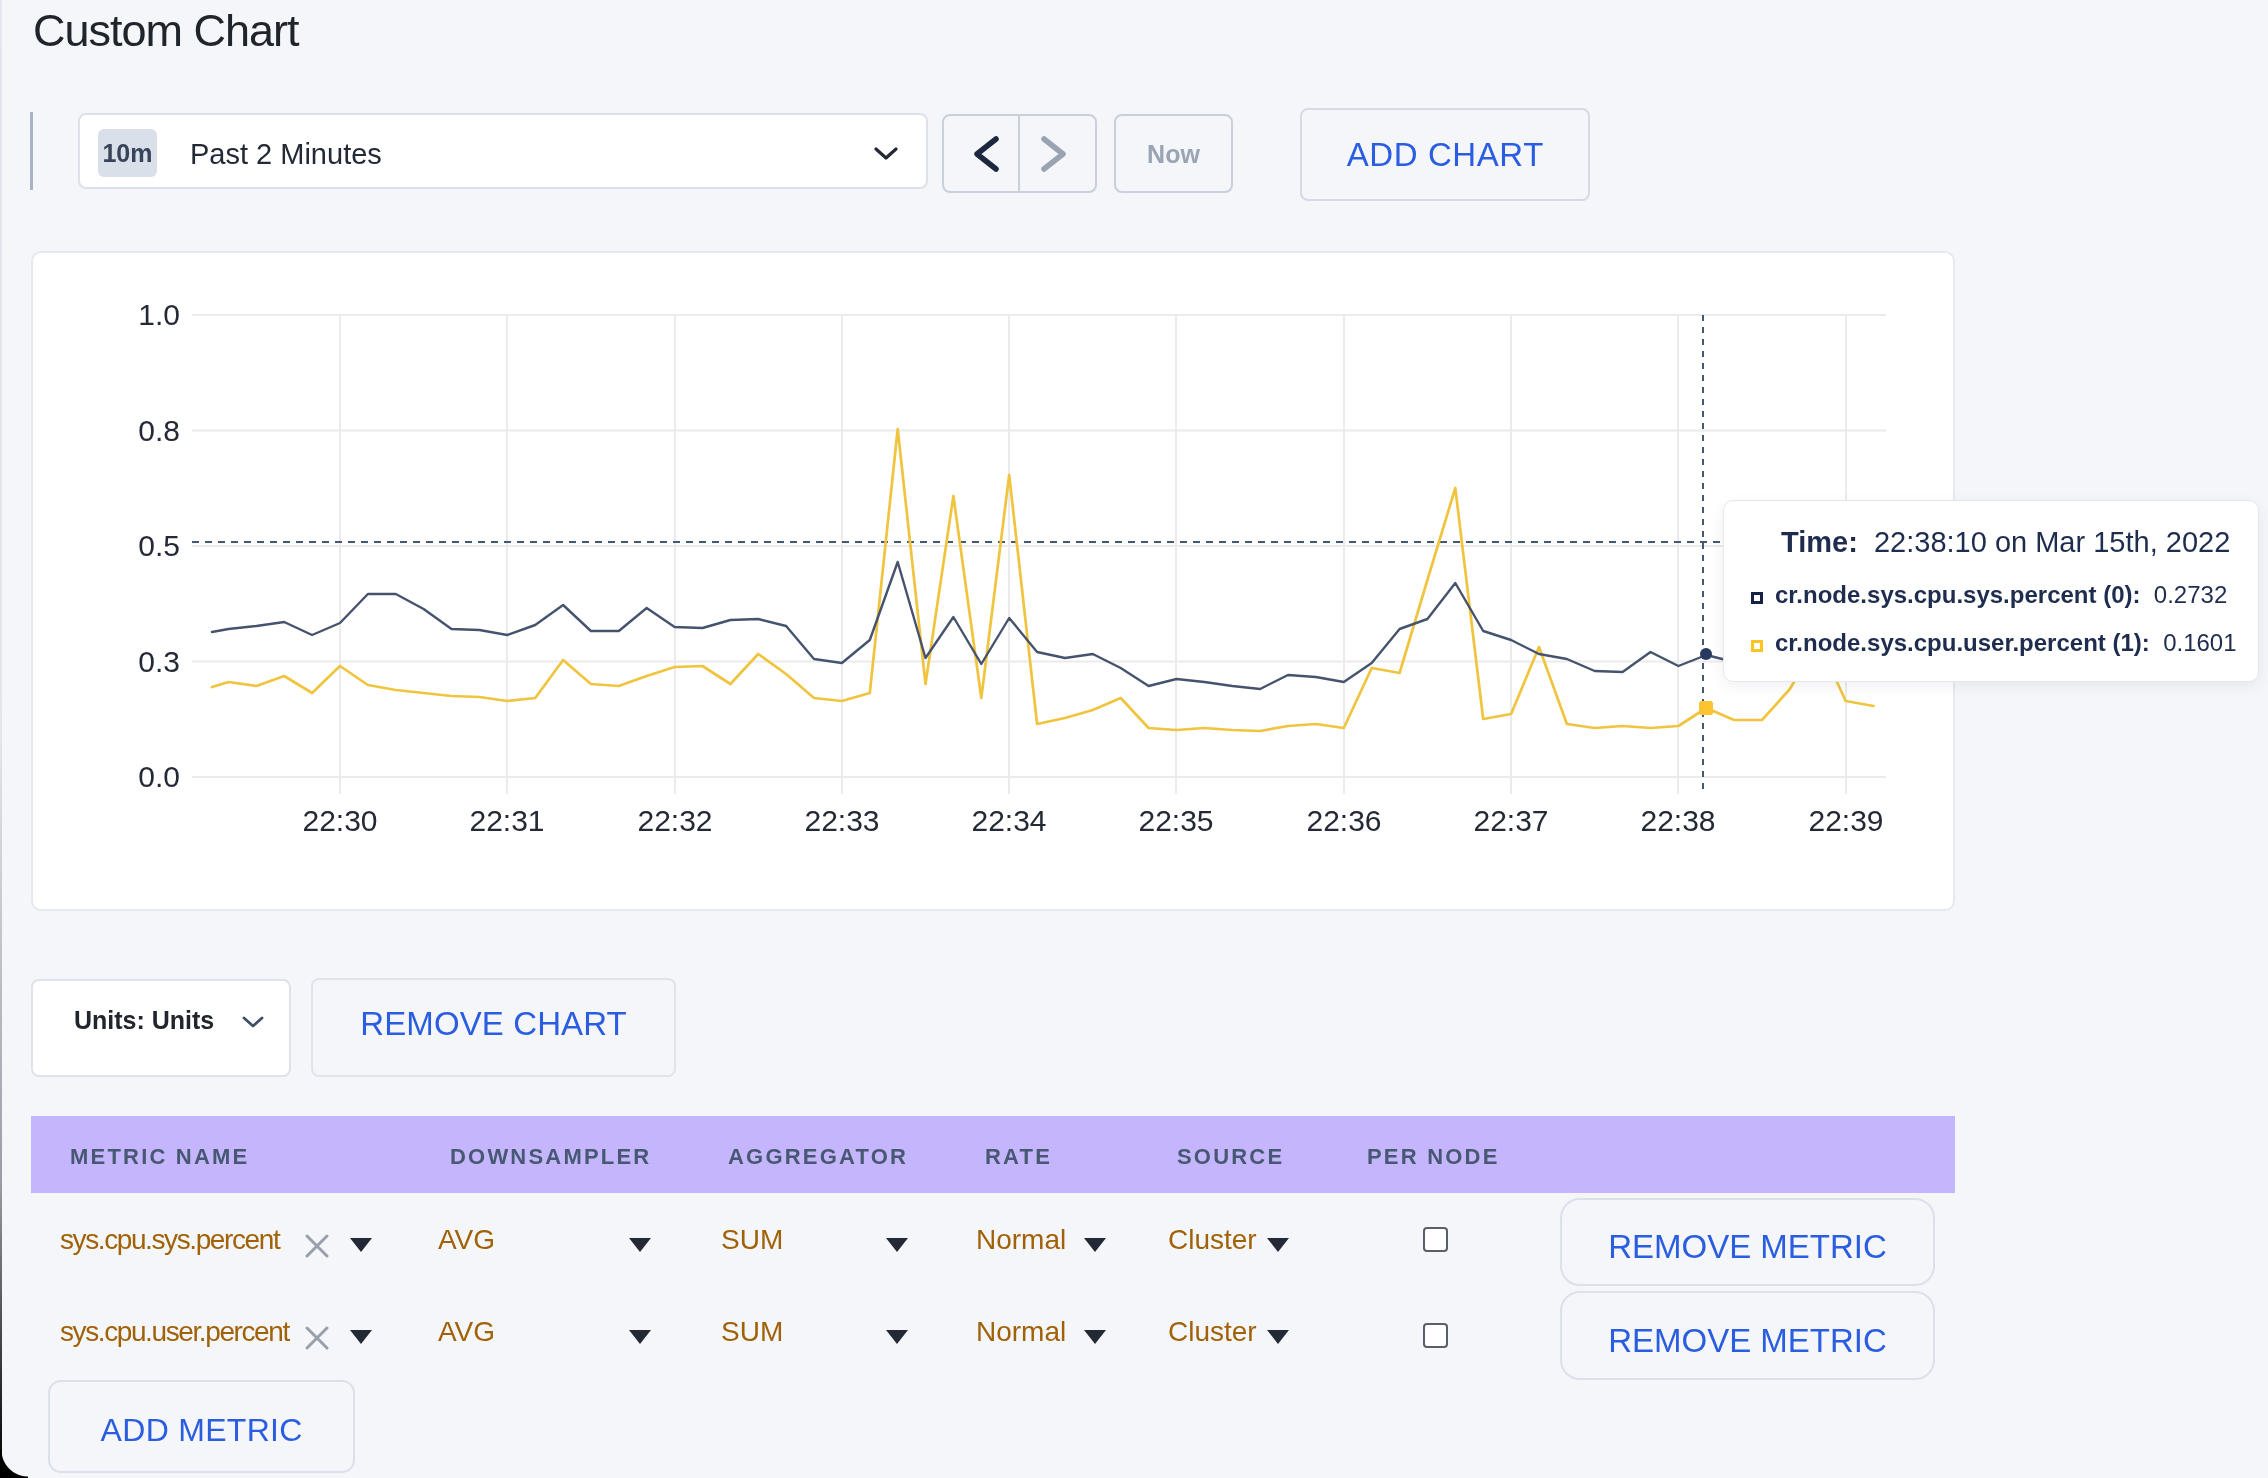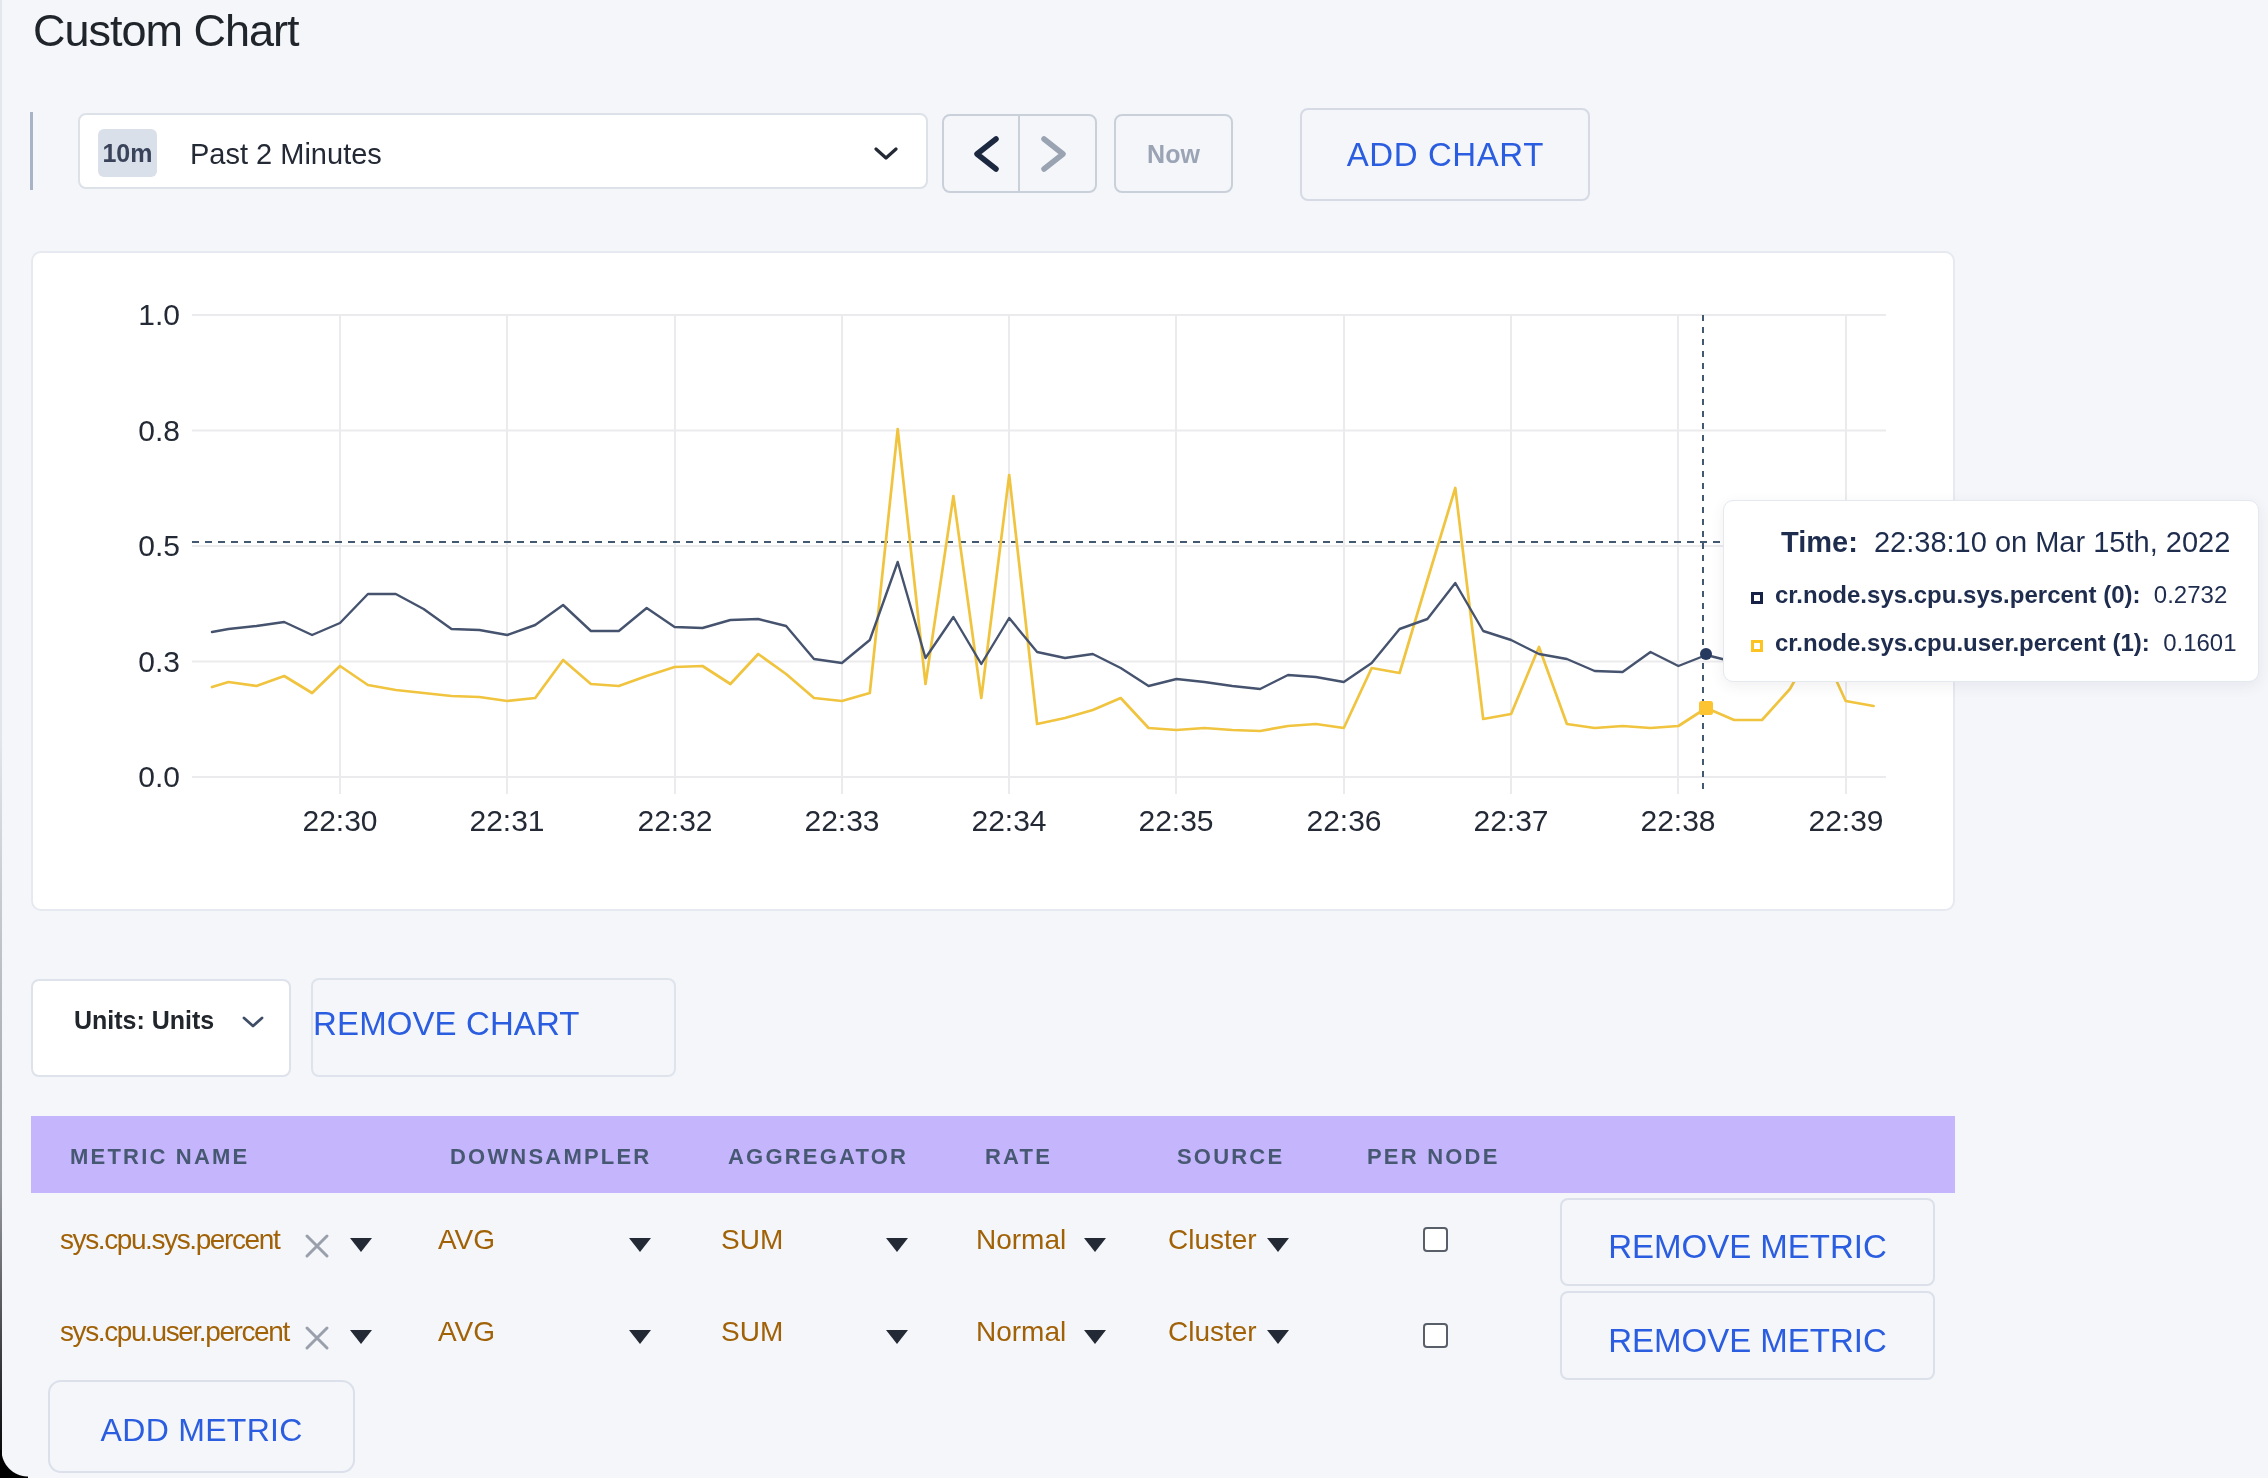--- a/index.html
+++ b/index.html
@@ -24,28 +24,28 @@
   svg.plot { position:absolute; left:0; top:0; z-index:3; }
   .tooltip { left:1723px; top:500px; width:536px; height:182px; background:#fff;
         border:1px solid #e4e8ef; border-radius:10px; box-shadow:0 4px 14px rgba(60,70,90,.08); z-index:5; }
   .ttwrap { position:absolute; left:0; top:0; z-index:6; color:#1e2c4e; font-size:24px; }
   .ttrow { position:absolute; left:1751px; height:30px; line-height:30px; white-space:nowrap; }
   .sq { display:inline-block; width:12px; height:12px; border:3px solid #152145; vertical-align:-1px; margin-right:12px; }
   .sq.y { border-color:#fdc320; }
   .unitsbtn { left:31px; top:979px; width:260px; height:98px; background:#fff; border:2px solid #dee2ea; border-radius:8px;
         color:#21252c; font-size:25px; font-weight:bold; }
   .rmchart { left:311px; top:978px; width:365px; height:99px; border:2px solid #dfe4ec; border-radius:8px;
-        color:#2b5de0; font-size:33px; font-weight:400; letter-spacing:0.1px; line-height:88px; text-indent:0.1px; }
+        color:#2b5de0; font-size:33px; font-weight:400; letter-spacing:0.1px; text-align:center; line-height:88px; text-indent:0.1px; }
   .thead { left:31px; top:1116px; width:1924px; height:77px; background:#c4b5fd; }
   .th { position:absolute; top:0; height:77px; line-height:82px; color:#475872; font-size:22px; font-weight:bold; letter-spacing:2.2px; }
   .rowtxt { font-size:28px; line-height:33px; color:#a16207; white-space:nowrap; }
   .caret { display:inline-block; width:0; height:0; border-left:11px solid transparent; border-right:11px solid transparent;
         border-top:14px solid #242a35; vertical-align:2px; }
   .cb { position:absolute; width:25px; height:25px; border:2px solid #595f68; border-radius:4px; background:#fff; }
-  .rmmetric { left:1560px; width:375px; border:2px solid #dbe0ea; border-radius:8px;
+  .rmmetric { left:1560px; width:375px; border:2px solid #dbe0ea; border-radius:20px;
         color:#2b5de0; font-size:33px; font-weight:400; letter-spacing:0px; text-align:center; }
   .addmetric { left:48px; top:1380px; width:307px; height:93px; border:2px solid #dbe0ea; border-radius:13px;
         color:#2b5de0; font-size:32px; font-weight:400; letter-spacing:0.3px; text-align:center; line-height:97px; text-indent:0.3px; }
   .edge { left:0; top:0; width:2px; height:1478px;
         background:linear-gradient(#e4e7ed 0%,#e2e5ea 50%,#9a9da3 80%,#1a1a1c 96%,#000 100%); }
   .corner { left:0; top:1450px; width:28px; height:28px;
         background:radial-gradient(circle at 28px 0px, rgba(0,0,0,0) 26px, #000 27px); }
 </style></head>
 <body>
   <div class="abs edge"></div>

